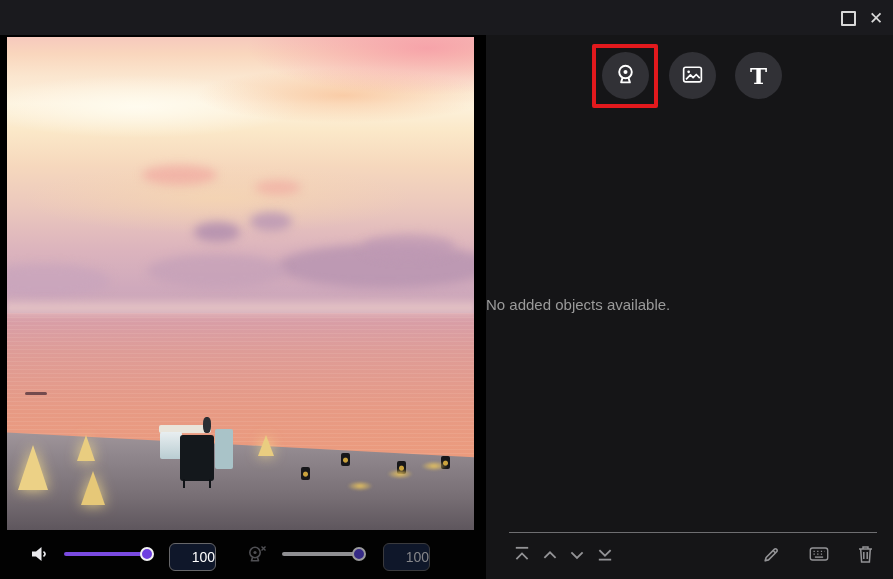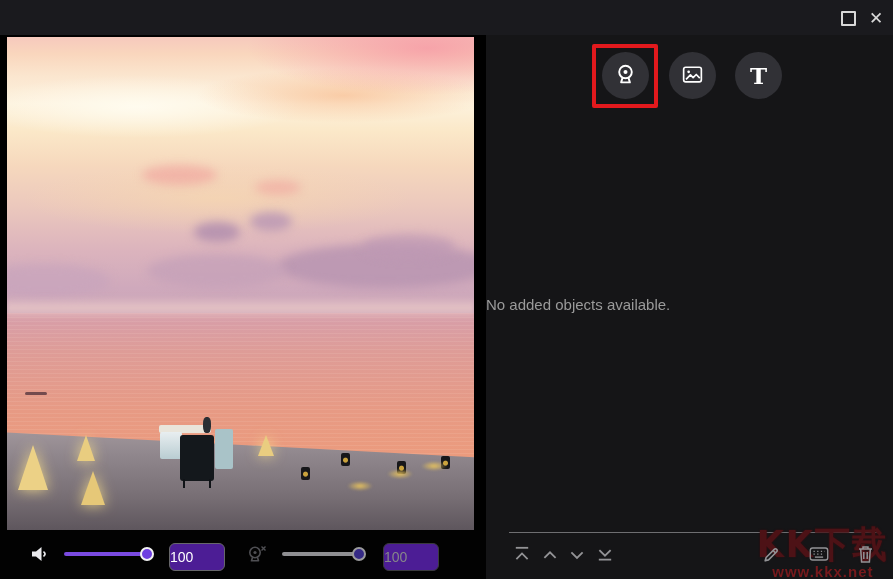--- a/index.html
+++ b/index.html
@@ -72,22 +72,22 @@
   .camx{position:absolute;left:242px;top:10px;width:28px;height:28px;}
   .slider{position:absolute;height:14px;cursor:pointer;}
   .slider .track{position:absolute;top:5px;left:0;right:0;height:4px;border-radius:2px;}
   .slider .thumb{position:absolute;right:-2px;top:0;width:14px;height:14px;border-radius:50%;box-sizing:border-box;}
   .s1{left:64px;top:17px;width:88px;}
   .s1 .track{background:#7a4ae0;}
   .s1 .thumb{background:#6e3fe0;border:2px solid #f2f2f2;}
   .s2{left:282px;top:17px;width:82px;}
   .s2 .track{background:#8f8f92;}
   .s2 .thumb{background:#352a85;border:2px solid #9b9b9d;}
-  .valbox{position:absolute;top:13px;width:56px;height:28px;box-sizing:border-box;border:1px solid #67676a;border-radius:6px;
-    background:#4c1d95;color:#fff;font-size:14px;text-align:left;line-height:26px;}
+  .valbox{position:absolute;top:13px;width:47px;height:28px;box-sizing:border-box;border:1px solid #67676a;border-radius:6px;
+    background:#0f172a;color:#fff;font-size:14px;text-align:right;line-height:26px;}
   .v1{left:169px;}
   .v2{left:383px;border-color:#3a3a3d;color:#86868a;}
   
   .panel{position:absolute;left:486px;top:35px;width:407px;height:544px;background:#151517;}
   .circle-btn{position:absolute;top:17px;width:47px;height:47px;border-radius:50%;background:#313136;border:none;
     display:flex;align-items:center;justify-content:center;cursor:pointer;padding:0;}
   .cb1{left:116px;} .cb2{left:183px;} .cb3{left:249px;}
   .tlabel{font-family:"DejaVu Serif","Liberation Serif",serif;font-weight:bold;font-size:23px;color:#fff;line-height:1;}
   .red-outline{position:absolute;left:106px;top:9px;width:66px;height:64px;box-sizing:border-box;
     border:4px solid #e2191d;border-radius:2px;pointer-events:none;z-index:3;}
@@ -250,17 +250,13 @@
   </button>
   <button class="icon-btn tool t7">
     <svg width="19" height="20" viewBox="0 0 18 20" fill="none" stroke-width="1.5">
       <path d="M2.5 5 H15.5"></path>
       <path d="M6.5 5 V3 h5 v2"></path>
       <path d="M4.2 5 l0.9 13 h7.8 l0.9 -13"></path>
       <path d="M7.3 8 v7 M10.7 8 v7"></path>
     </svg>
   </button>
 
-  <div class="watermark">
-    <div class="wm-logo">KK下载</div>
-    <div class="wm-url">www.kkx.net</div>
-  </div>
 </div>
 
 </body></html>

